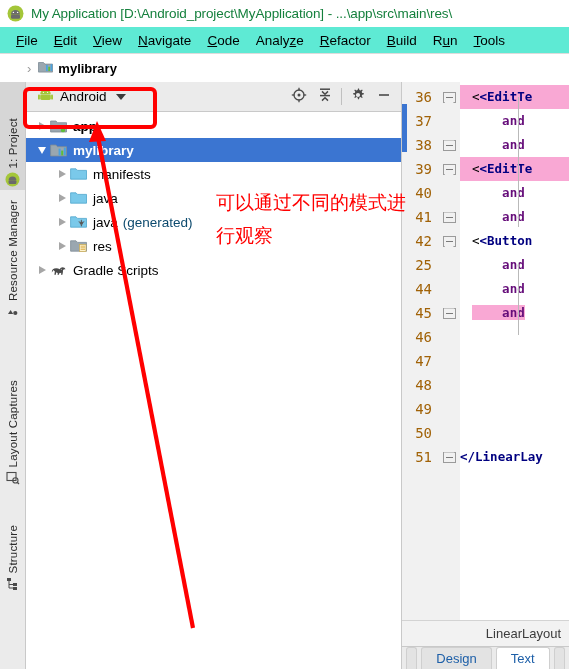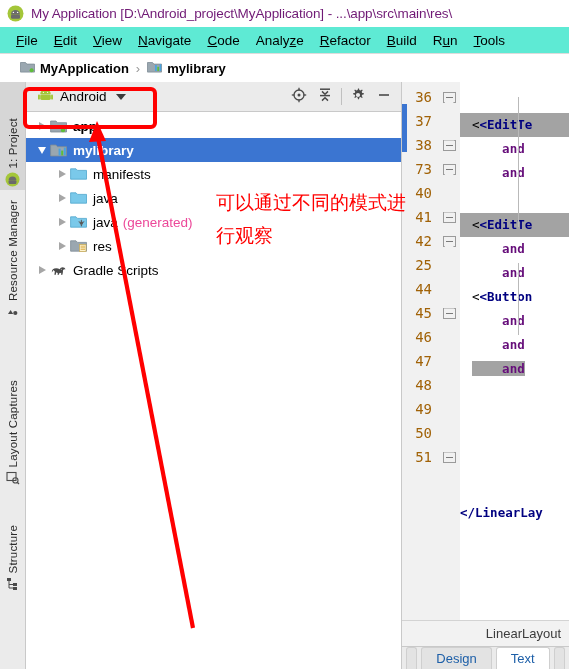--- a/index.html
+++ b/index.html
@@ -29,21 +29,21 @@
   }
   #titlebar .app-logo {
     width: 17px;
     height: 17px;
     flex: 0 0 17px;
     margin-right: 7px;
     position: relative;
   }
   #titlebar .title-text {
     font-size: 13.5px;
-    color: #701a75;
+    color: #15803d;
     white-space: nowrap;
     letter-spacing: -0.1px;
   }
 
   
   #menubar {
     height: 27px;
     background: #5eead4;
     border-bottom: 1px solid #dcdcdc;
     display: flex;
@@ -218,21 +218,21 @@
     border-top: 7px solid #ffffff;
   }
   .trow .ticon {
     width: 17px; flex: 0 0 17px;
     height: 16px;
     margin-right: 6px;
     display: flex; align-items: center; justify-content: center;
   }
   .trow .tlabel { font-weight: bold; }
   .trow .tlabel.plain { font-weight: normal; }
-  .trow .tsub { color: #ec4899; font-weight: normal; margin-left: 5px; }
+  .trow .tsub { color: #0c4a6e; font-weight: normal; margin-left: 5px; }
 
   
   #editor {
     flex: 1 1 auto;
     background: #ffffff;
     display: flex;
     flex-direction: column;
     position: relative;
     overflow: hidden;
   }
@@ -341,21 +341,21 @@
   }
   #codetext .cline {
     height: 24px;
     line-height: 24px;
     white-space: pre;
     font-size: 12.5px;
   }
   .tok-tag   { color: #000080; font-weight: bold; }
   .tok-attr  { color: #660e7a; font-weight: bold; }
   .tok-brk   { color: #000000; }
-  .hl-line   { background: #a3a3a3; margin-top: 28px; }
+  .hl-line   { background: #f9a8d4; }
   
   #foldguide {
     position: absolute;
     left: 58px;
     top: 15px;
     width: 1px;
     background: #b9b9b9;
     height: 130px;
   }
   #foldguide2 {
@@ -465,29 +465,20 @@
   <div class="menu-item"><u>N</u>avigate</div>
   <div class="menu-item"><u>C</u>ode</div>
   <div class="menu-item">Analy<u>z</u>e</div>
   <div class="menu-item"><u>R</u>efactor</div>
   <div class="menu-item"><u>B</u>uild</div>
   <div class="menu-item">R<u>u</u>n</div>
   <div class="menu-item"><u>T</u>ools</div>
 </div>
 
 <div id="breadcrumb">
-  <span class="crumb">
-    <span>
-      <svg width="15" height="13" viewBox="0 0 15 13">
-        <path d="M0.5 2.5 h5 l1.4 1.6 h7.6 v8 h-14 z" fill="#9aa7b0" stroke="#7e8c96" stroke-width="0.8"></path>
-        <circle cx="11.6" cy="10.2" r="2" fill="#5ebd3a"></circle>
-      </svg>
-    </span>
-    <span>MyApplication</span>
-  </span>
   <span class="sep">›</span>
   <span class="crumb">
     <span>
       <svg width="15" height="13" viewBox="0 0 15 13">
         <path d="M0.5 2.5 h5 l1.4 1.6 h7.6 v8 h-14 z" fill="#9aa7b0" stroke="#7e8c96" stroke-width="0.8"></path>
         <rect x="8" y="5" width="1.8" height="6" fill="#4aa3df"></rect>
         <rect x="10.3" y="6.8" width="1.8" height="4.2" fill="#5ebd3a"></rect>
         <rect x="12.6" y="4.2" width="1.6" height="6.8" fill="#4aa3df"></rect>
       </svg>
     </span>
@@ -721,21 +712,21 @@
   <div id="editor">
 
 
     <div id="code-area">
       <div id="bluemark"></div>
 
       <div id="gutter">
         <div class="ln">36</div>
         <div class="ln">37</div>
         <div class="ln">38</div>
-        <div class="ln">73</div>
+        <div class="ln">39</div>
         <div class="ln">40</div>
         <div class="ln">41</div>
         <div class="ln">42</div>
         <div class="ln">25</div>
         <div class="ln">44</div>
         <div class="ln">45</div>
         <div class="ln">46</div>
         <div class="ln">47</div>
         <div class="ln">48</div>
         <div class="ln">49</div>

